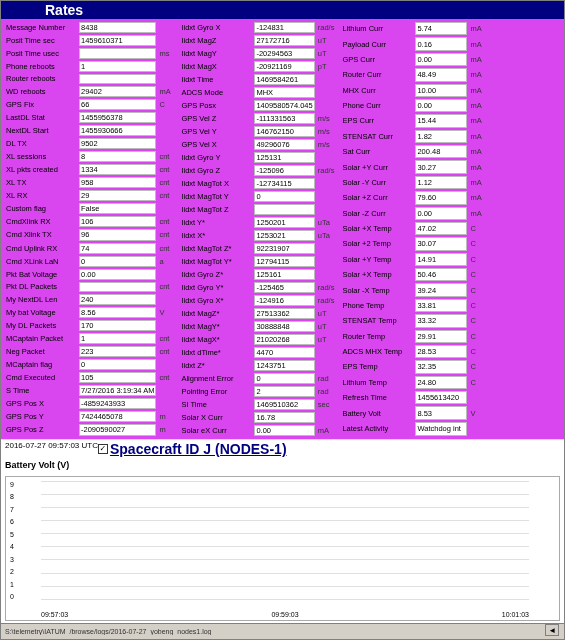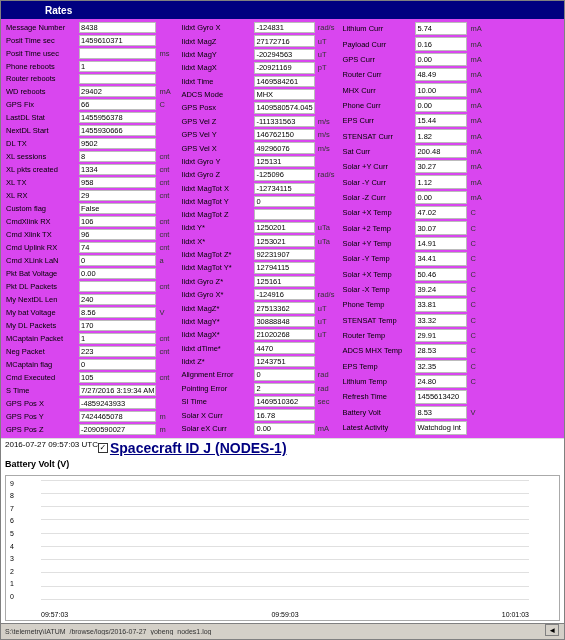--- a/index.html
+++ b/index.html
@@ -23,21 +23,21 @@
       background: #000080;
       color: white;
       padding: 2px 4px;
       font-size: 10px;
       font-weight: bold;
       display: flex;
       align-items: center;
       height: 18px;
     }
     .rates-label {
-      font-size: 10px;
+      font-size: 14px;
       font-weight: bold;
       color: white;
       padding-left: 40px;
     }
     .content-area {
       flex: 1;
       background: white;
       display: flex;
       flex-direction: column;
       overflow: hidden;
@@ -463,20 +463,25 @@
               <td class="lbl">Iidxt MagTot Y*</td>
               <td class="val">12794115</td>
               <td class="unt"></td>
             </tr>
             <tr>
               <td class="lbl">Iidxt Gyro Z*</td>
               <td class="val">125161</td>
               <td class="unt"></td>
             </tr>
             <tr>
+              <td class="lbl">Iidxt Gyro Y*</td>
+              <td class="val">-125465</td>
+              <td class="unt">rad/s</td>
+            </tr>
+            <tr>
               <td class="lbl">Iidxt Gyro X*</td>
               <td class="val">-124916</td>
               <td class="unt">rad/s</td>
             </tr>
             <tr>
               <td class="lbl">Iidxt MagZ*</td>
               <td class="val">27513362</td>
               <td class="unt">uT</td>
             </tr>
             <tr>
@@ -578,42 +583,42 @@
               <td class="lbl">Solar +Y Curr</td>
               <td class="val">30.27</td>
               <td class="unt">mA</td>
             </tr>
             <tr>
               <td class="lbl">Solar -Y Curr</td>
               <td class="val">1.12</td>
               <td class="unt">mA</td>
             </tr>
             <tr>
+              <td class="lbl">Solar +Z Curr</td>
+              <td class="val">79.60</td>
+              <td class="unt">mA</td>
+            </tr>
+            <tr>
               <td class="lbl">Solar -Z Curr</td>
               <td class="val">0.00</td>
               <td class="unt">mA</td>
             </tr>
             <tr>
               <td class="lbl">Solar +X Temp</td>
               <td class="val">47.02</td>
               <td class="unt">C</td>
             </tr>
             <tr>
               <td class="lbl">Solar +2 Temp</td>
               <td class="val">30.07</td>
               <td class="unt">C</td>
             </tr>
             <tr>
               <td class="lbl">Solar +Y Temp</td>
               <td class="val">14.91</td>
-              <td class="unt">C</td>
-            </tr>
-            <tr>
-              <td class="lbl">Solar -Y Temp</td>
-              <td class="val">34.41</td>
               <td class="unt">C</td>
             </tr>
             <tr>
               <td class="lbl">Solar +X Temp</td>
               <td class="val">50.46</td>
               <td class="unt">C</td>
             </tr>
             <tr>
               <td class="lbl">Solar -X Temp</td>
               <td class="val">39.24</td>

